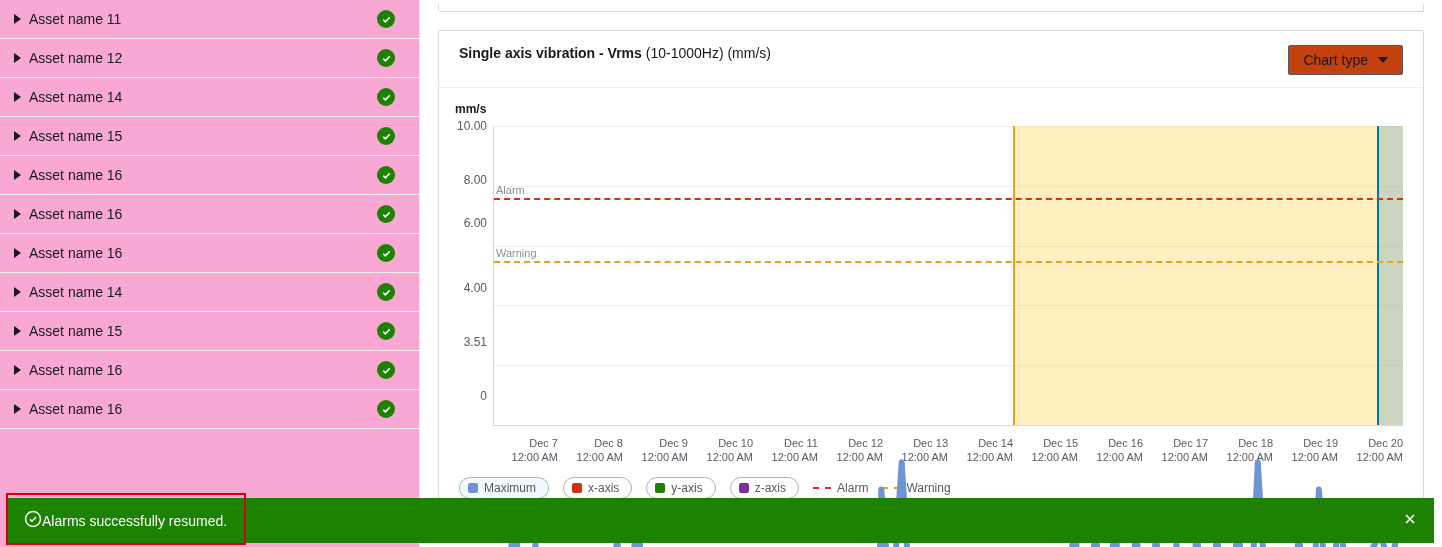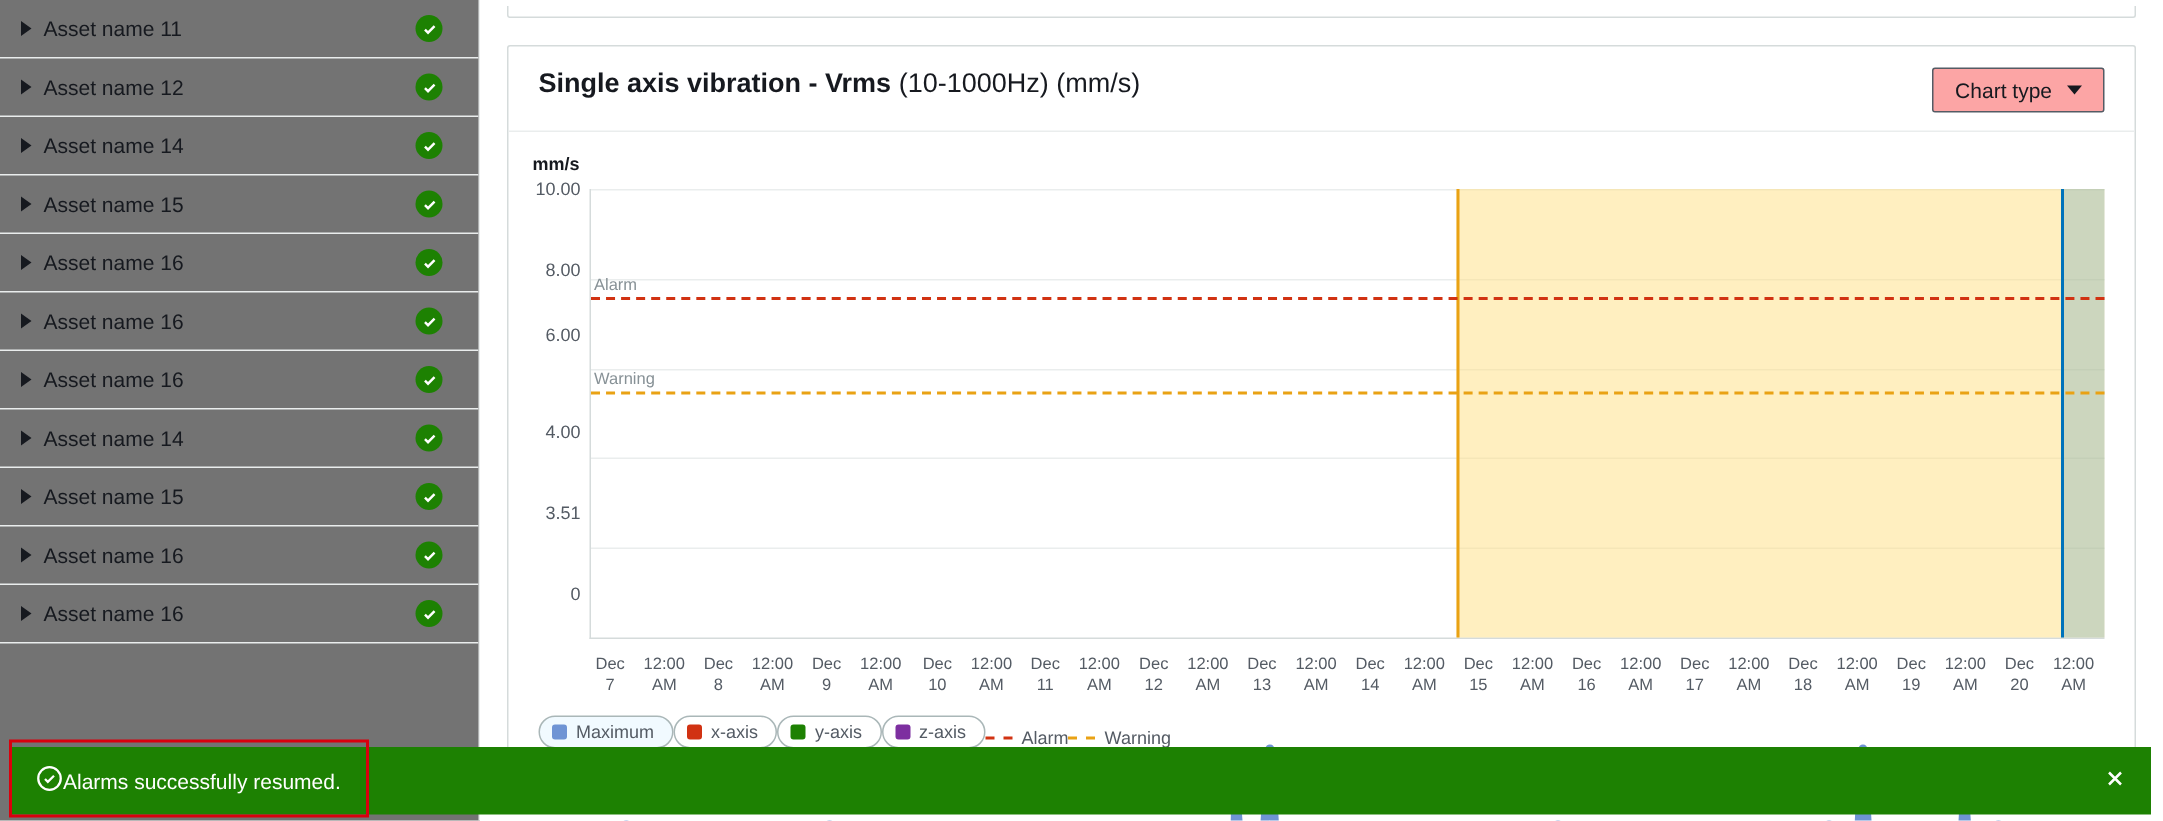--- a/index.html
+++ b/index.html
@@ -8,25 +8,25 @@
     background: #fff;
     color: #16191f;
     font-size: 14px;
     overflow: hidden;
     width: 1442px;
     height: 547px;
     position: relative;
   }
   .layout { display: flex; height: 100%; }
   .sidebar {
-    width: 320px;
+    width: 420px;
     flex-shrink: 0;
     border-right: 1px solid #eaeded;
     overflow-y: hidden;
-    background: #737373;
+    background: #f9a8d4;
     position: relative;
   }
   .asset-list { }
   .asset-item {
     display: flex;
     align-items: center;
     justify-content: space-between;
     padding: 10px 14px;
     border-bottom: 1px solid #eaeded;
     cursor: pointer;
@@ -63,27 +63,27 @@
     border-radius: 0 0 2px 2px;
     margin-bottom: 18px;
   }
   .panel-header {
     display: flex;
     justify-content: space-between;
     align-items: flex-start;
     padding: 14px 20px 12px 20px;
     border-bottom: 1px solid #eaeded;
   }
-  .panel-title-row { font-size: 18px; font-weight: 700; color: #16191f; }
+  .panel-title-row { font-size: 14px; font-weight: 700; color: #16191f; }
   .panel-title-row .light { font-weight: 400; }
   .panel-sub { font-size: 12px; color: #545b64; margin-top: 4px; }
   .panel-sub .dotted { border-bottom: 1px dashed #879196; }
   .chart-type-btn {
     border: 1px solid #545b64;
-    background: #fca5a5;
+    background: #c2410c;
     padding: 6px 14px;
     font-size: 14px;
     display: flex; align-items: center; gap: 10px;
     cursor: pointer;
     border-radius: 2px;
     color: #16191f;
   }
   .caret-down {
     width: 0; height: 0;
     border-left: 5px solid transparent;
@@ -129,26 +129,26 @@
   }
   .series-line { position: absolute; inset: 0; }
   .x-axis {
     display: flex;
     margin-left: 40px;
     font-size: 11px;
     color: #545b64;
     text-align: center;
     margin-top: 10px;
   }
-  .x-tick { flex: 1; display: flex; flex-direction: row; align-items: flex-end; line-height: 1.3; }
+  .x-tick { flex: 1; display: flex; flex-direction: column; align-items: flex-end; line-height: 1.3; }
   .legend {
-    display: flex; gap: 0;
+    display: flex; gap: 14px;
     padding: 12px 20px 8px 20px;
     flex-wrap: wrap;
-    align-items: flex-end;
+    align-items: center;
   }
   .legend-chip {
     border: 1px solid #aab7b8;
     border-radius: 14px;
     padding: 3px 12px 3px 8px;
     font-size: 12px;
     color: #545b64;
     display: flex; align-items: center; gap: 6px;
     cursor: pointer;
   }

